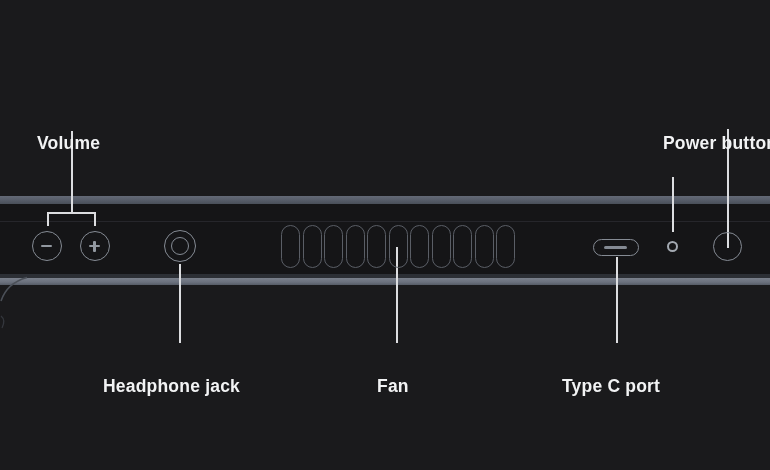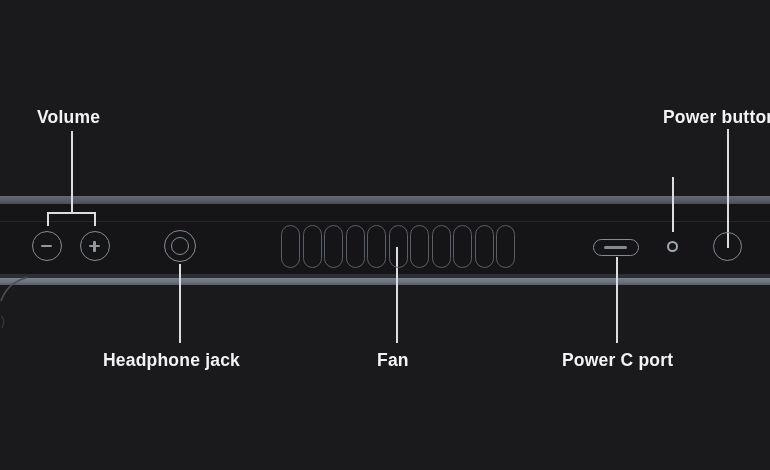--- a/index.html
+++ b/index.html
@@ -17,21 +17,21 @@
   .edge-bottom{position:absolute;left:0;top:278px;width:770px;height:7px;
     background:linear-gradient(180deg,#7a808c 0%,var(--edge-bottom,#6b717d) 60%,#565c66 100%);}
   
   .line{position:absolute;width:2px;background:var(--callout-line,#dcdde0);}
   .bracket{position:absolute;left:47px;top:212px;width:49px;height:14px;box-sizing:border-box;
     border-left:2px solid var(--callout-line,#dcdde0);
     border-right:2px solid var(--callout-line,#dcdde0);
     border-top:2px solid var(--callout-line,#dcdde0);}
   
   .label{position:absolute;color:var(--label-text,#f2f3f4);font-size:17.5px;font-weight:700;
-    letter-spacing:0.2px;white-space:nowrap;line-height:20px;}
+    letter-spacing:0.2px;white-space:nowrap;line-height:20px;margin-top:26px;}
   
   .circle{position:absolute;box-sizing:border-box;border:1.5px solid var(--port-outline,#858b94);border-radius:50%;}
   .btn-minus{left:32px;top:231px;width:30px;height:30px;}
   .btn-plus{left:80px;top:231px;width:30px;height:30px;}
   .glyph-bar{position:absolute;background:#9298a0;border-radius:1px;}
   .minus-bar{left:8px;top:13px;width:11px;height:2.2px;}
   .plus-h{left:8px;top:13px;width:11px;height:2.2px;}
   .plus-v{left:12.4px;top:8.6px;width:2.2px;height:11px;}
   .jack-outer{left:164px;top:230px;width:32px;height:32px;}
   .jack-inner{left:171px;top:237px;width:18px;height:18px;}
@@ -97,15 +97,15 @@
   <div class="typec">
     <div class="typec-pin"></div>
   </div>
   <div class="led"></div>
   <div class="circle power-circle"></div>
 
   <div class="label" style="left:37px;top:107px;">Volume</div>
   <div class="label" style="left:663px;top:107px;">Power button</div>
   <div class="label" style="left:103px;top:350px;">Headphone jack</div>
   <div class="label" style="left:377px;top:350px;">Fan</div>
-  <div class="label" style="left:562px;top:350px;">Power C port</div>
+  <div class="label" style="left:562px;top:350px;">Type C port</div>
 
 </div>
 
 </body></html>

